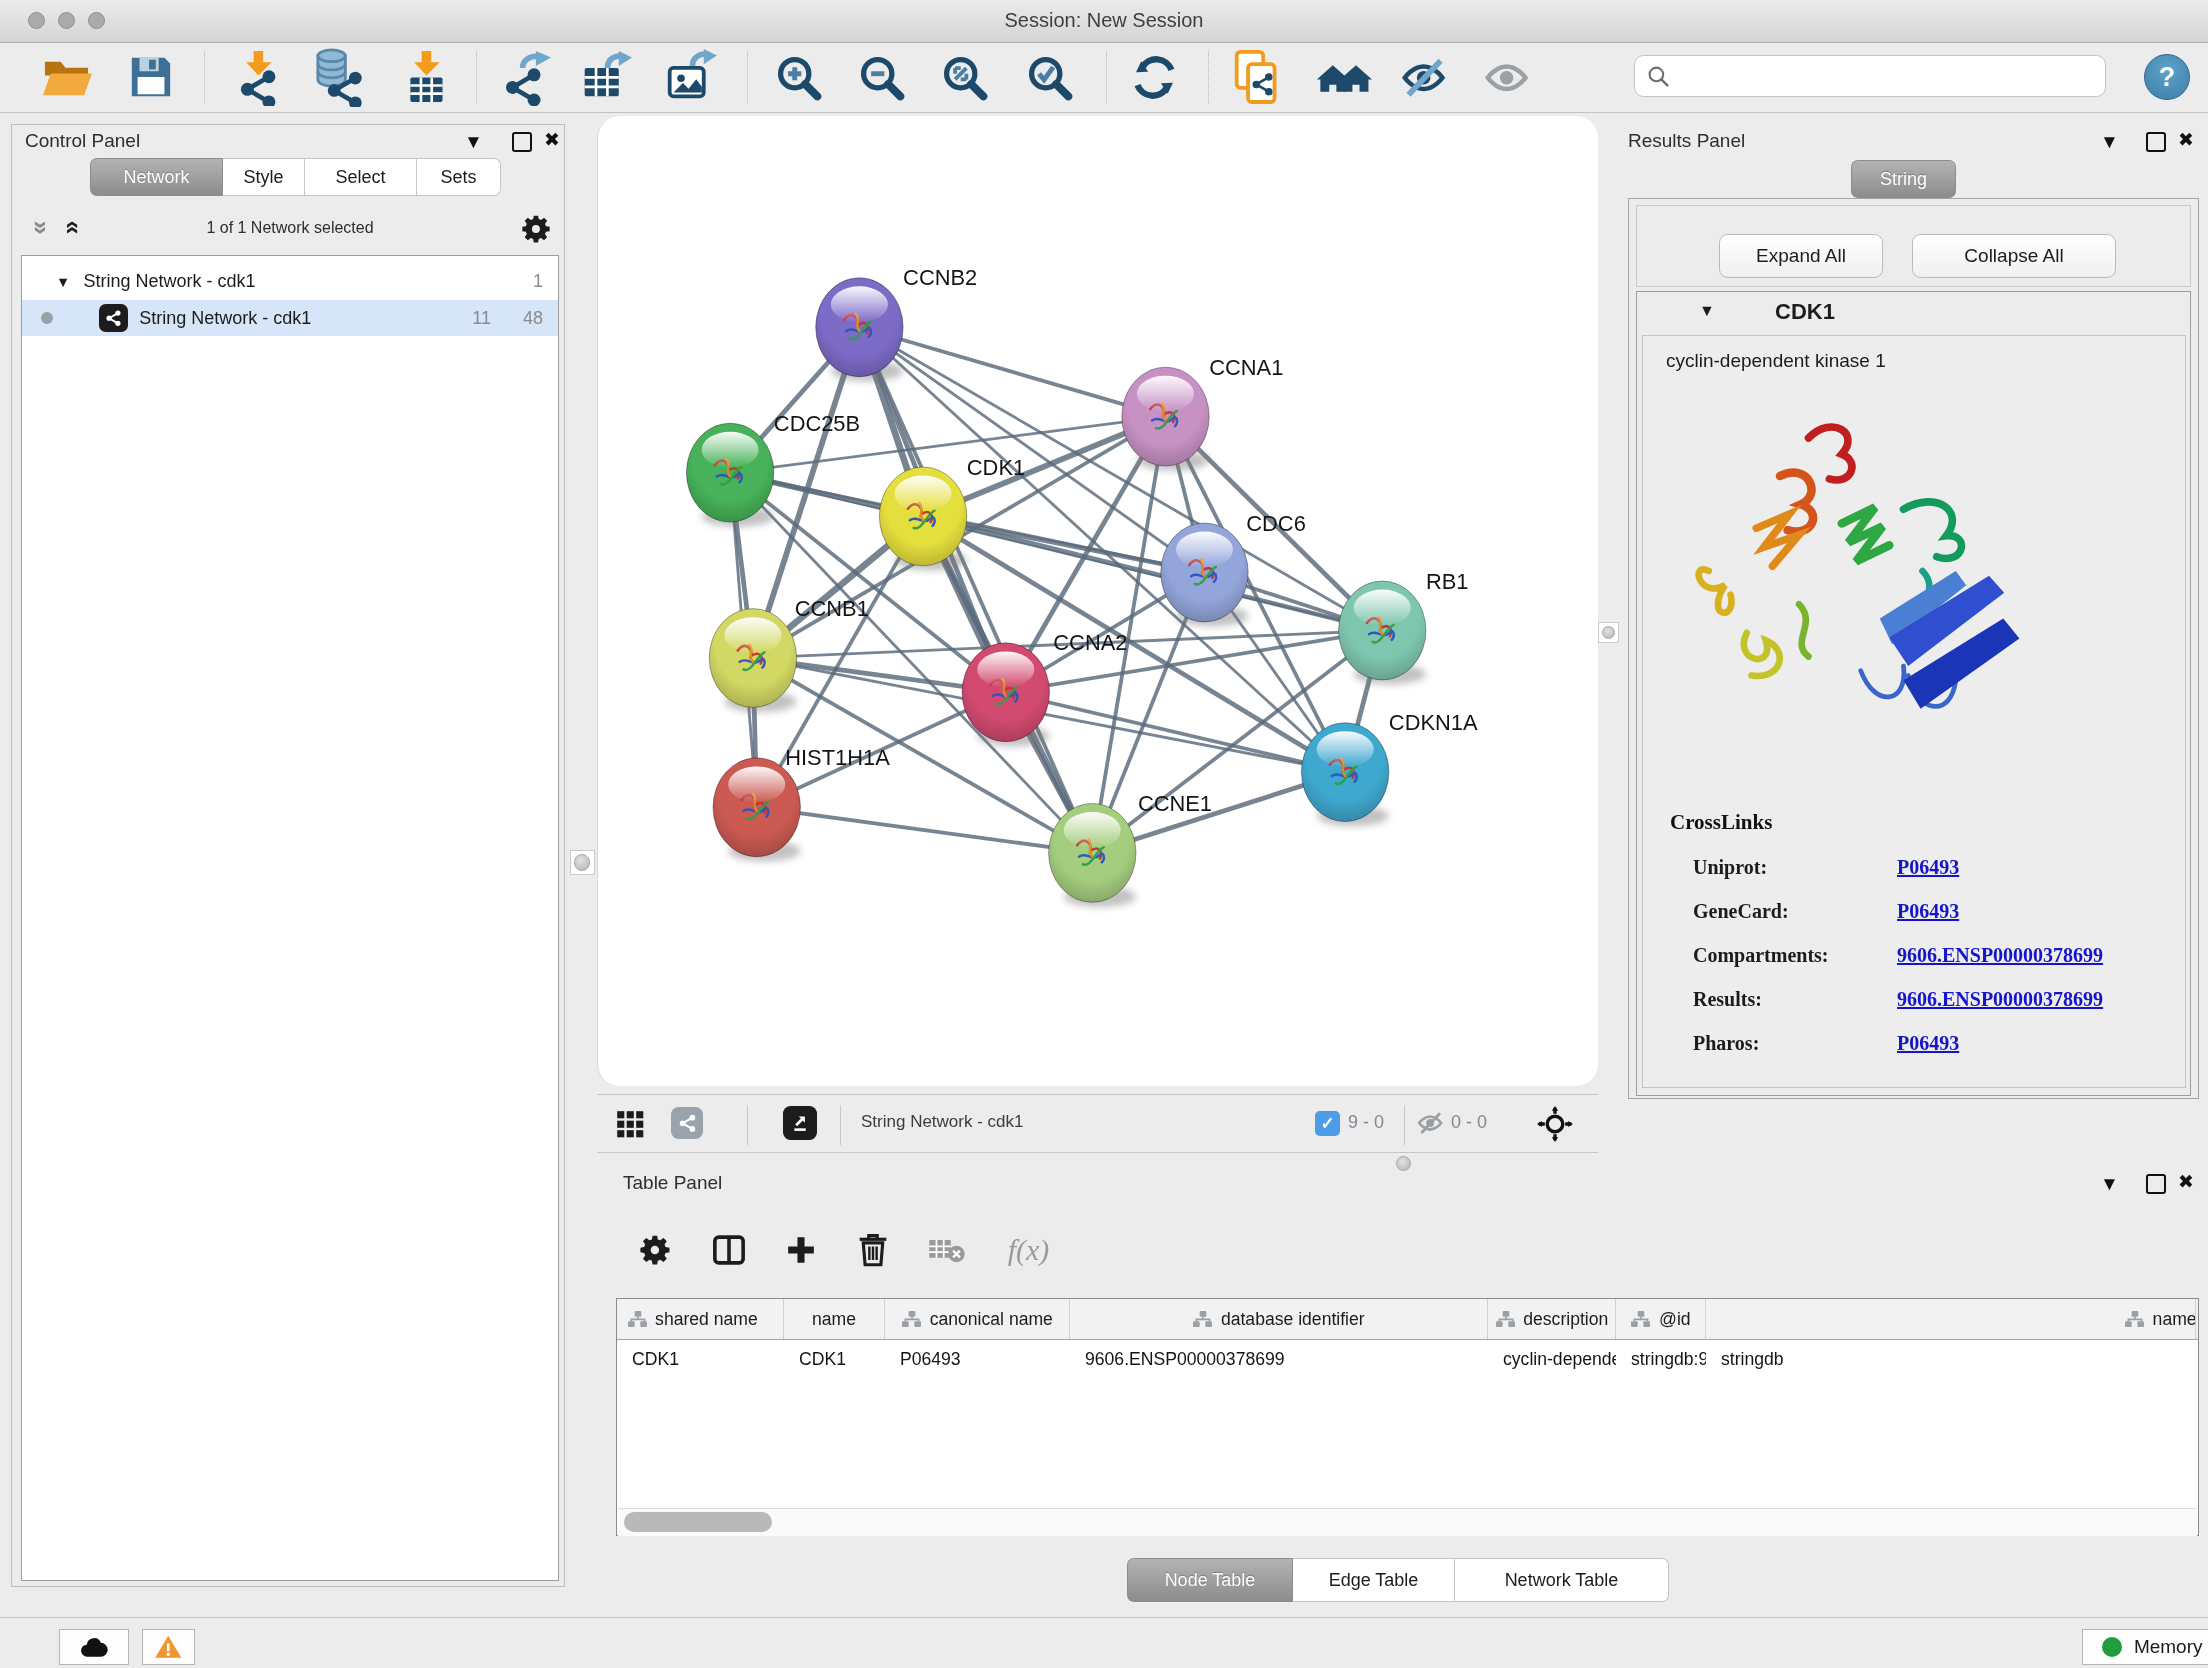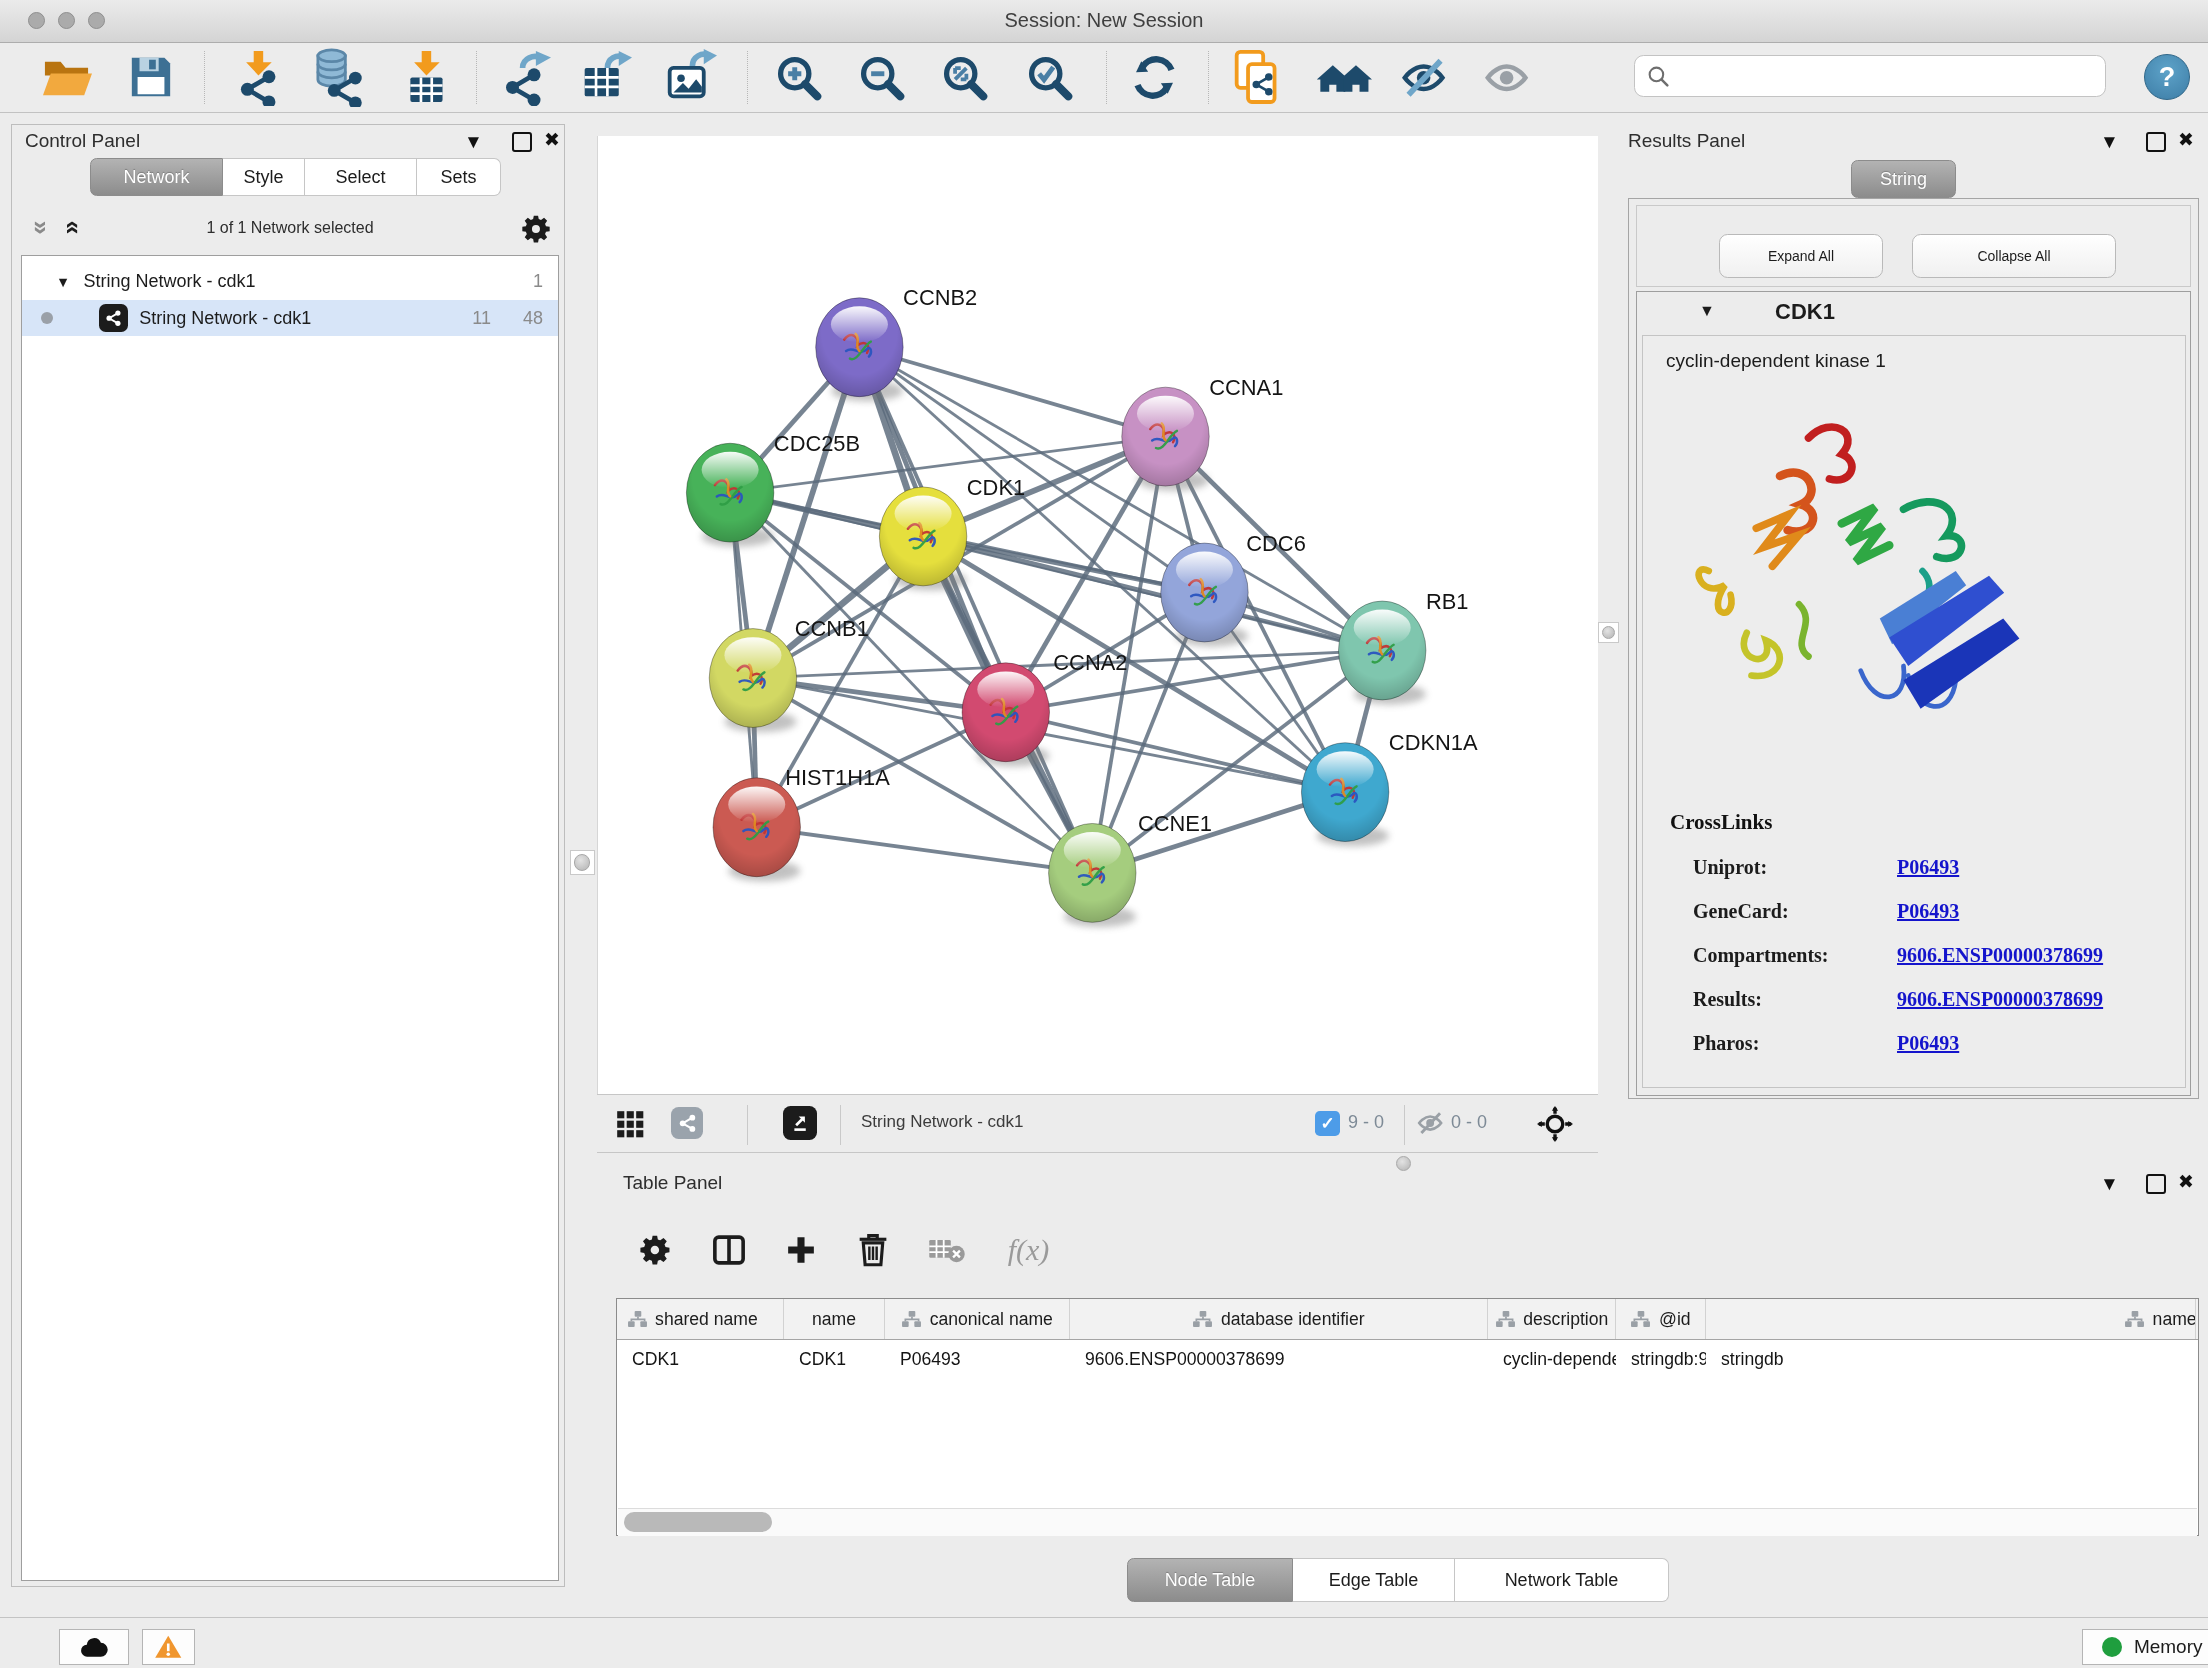--- a/index.html
+++ b/index.html
@@ -62,21 +62,21 @@
   .chev{font-size:25px;font-weight:bold;line-height:19px;}
   .treebox{left:21px;top:255px;width:538px;height:1326px;background:#fff;border:1.9px solid #9e9e9e;box-sizing:border-box;}
   .tree-row{position:absolute;left:0;width:100%;height:36px;display:flex;align-items:center;font-size:18px;}
   .tree-row.selected{background:#d7e5f8;}
   .tree-count{color:#8a8a8a;}
   .share-badge{width:28.5px;height:28.5px;border-radius:6.7px;background:#1c1c1c;display:flex;align-items:center;justify-content:center;}
   .gray-badge{width:32px;height:32px;border-radius:7.6px;background:#9aa3ac;display:flex;align-items:center;justify-content:center;}
   .black-badge{width:34px;height:34px;border-radius:7.6px;background:#1c1c1c;display:flex;align-items:center;justify-content:center;}
 
   
-  .net-canvas{left:597px;top:136px;width:1001px;height:970px;background:#fff;border-left:1px solid #d6d6d6;box-sizing:border-box;}
+  .net-canvas{left:597px;top:116px;width:1001px;height:970px;background:#fff;border-left:1px solid #d6d6d6;box-sizing:border-box;border-radius:22px;}
   .net-canvas svg{width:100%;height:100%;}
   .net-toolbar{
     left:597px;top:1094px;width:1001px;height:59px;background:#ececec;
     border-top:1px solid #c6c6c6;border-bottom:1px solid #c6c6c6;box-sizing:border-box;
   }
   .nt-sep{position:absolute;top:9.5px;height:40px;border-left:1px solid #c9c9c9;}
   .nt-text{position:absolute;font-size:17px;color:#3c3c3c;top:17px;}
   .nt-count{position:absolute;font-size:18px;color:#7d8a96;top:17px;}
   .checkbox{
     position:absolute;width:25px;height:25px;border-radius:4.8px;background:#4d9ce8;top:16px;
@@ -86,21 +86,21 @@
   .split-handle{
     position:absolute;background:#fff;border:1px solid #c9c9c9;display:flex;align-items:center;justify-content:center;
   }
   .split-dot{border-radius:50%;background:radial-gradient(circle at 40% 35%,#e3e3e3,#b3b3b3);border:1px solid #a8a8a8;}
 
   
   .rp-outer{left:1628px;top:198px;width:571px;height:901px;border:1px solid #a5a5a5;box-sizing:border-box;}
   .rp-btnbox{left:1636px;top:205px;width:555px;height:82px;border:1px solid #c9c9c9;box-sizing:border-box;}
   .rbtn{
     position:absolute;height:42px;background:linear-gradient(#ffffff,#f0f0f0);
-    border:1px solid #b9b9b9;border-radius:8.6px;font-size:14px;color:#1c1c1c;
+    border:1px solid #b9b9b9;border-radius:8.6px;font-size:19px;color:#1c1c1c;
     display:flex;align-items:center;justify-content:center;
   }
   .rp-main{left:1636px;top:291px;width:555px;height:805px;border:1px solid #9e9e9e;box-sizing:border-box;}
   .rp-inner{left:1642px;top:335px;width:544px;height:753px;border:1px solid #c4c4c4;background:#ededed;box-sizing:border-box;}
   .xl-title{font-family:"Liberation Serif",serif;font-weight:bold;font-size:21px;color:#111;}
   .xl-row{display:flex;height:44px;align-items:center;font-family:"Liberation Serif",serif;font-size:20px;font-weight:bold;}
   .xl-label{width:204px;color:#1c1c1c;}
   .xl-link{color:#1414cc;text-decoration:underline;}
 
   

